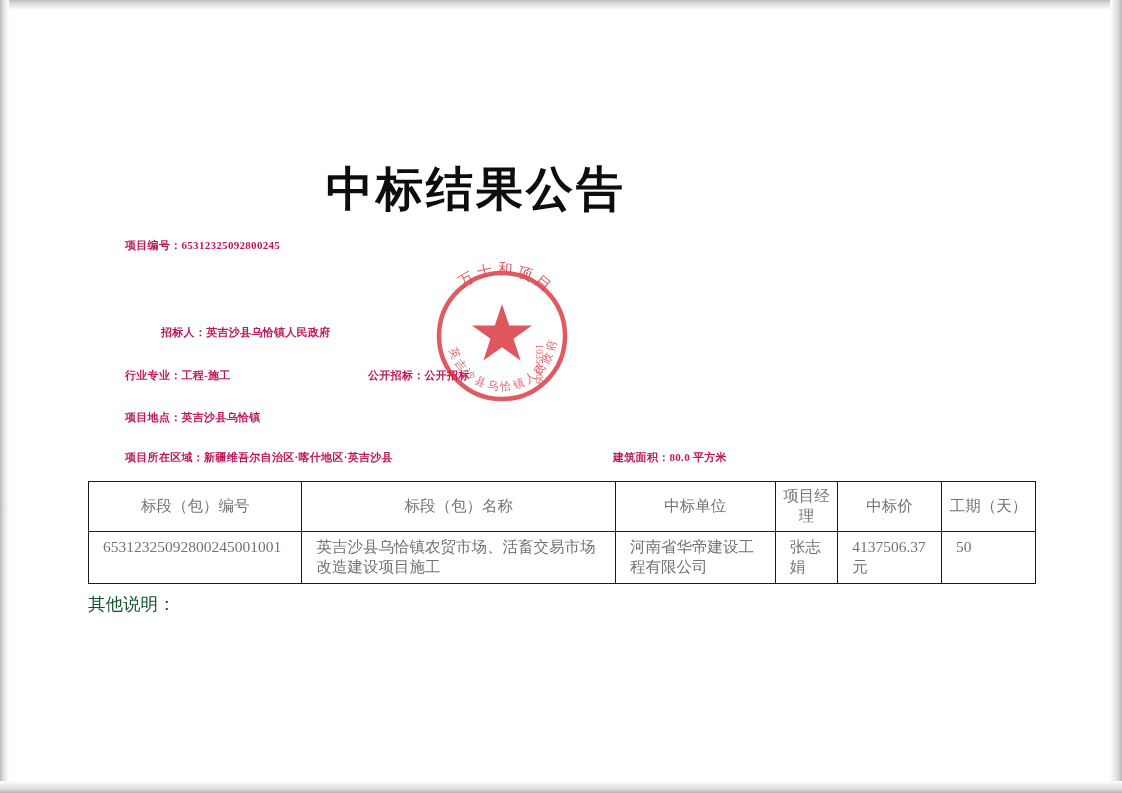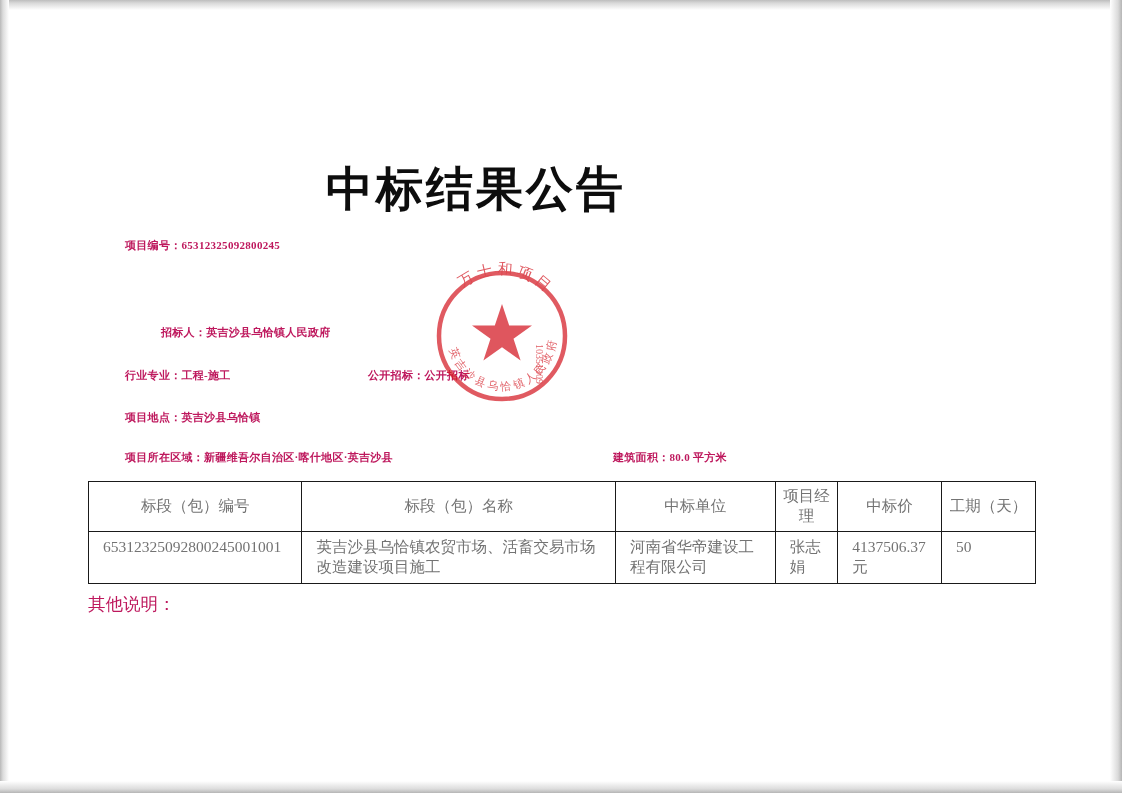--- a/index.html
+++ b/index.html
@@ -118,21 +118,21 @@
   .col-6 { width: 88px; margin-left: 20px; }
 
   td.cell-lot-code { text-align: left; vertical-align: middle; }
   td.cell-amount { }
 
   .note {
     position: absolute;
     top: 592px;
     left: 88px;
     font-size: 17.5px;
-    color: #be185d;
+    color: #14532d;
   }
 
   
   .seal {
     position: absolute;
     top: 252px;
     left: 418px;
     width: 168px;
     height: 168px;
     pointer-events: none;

